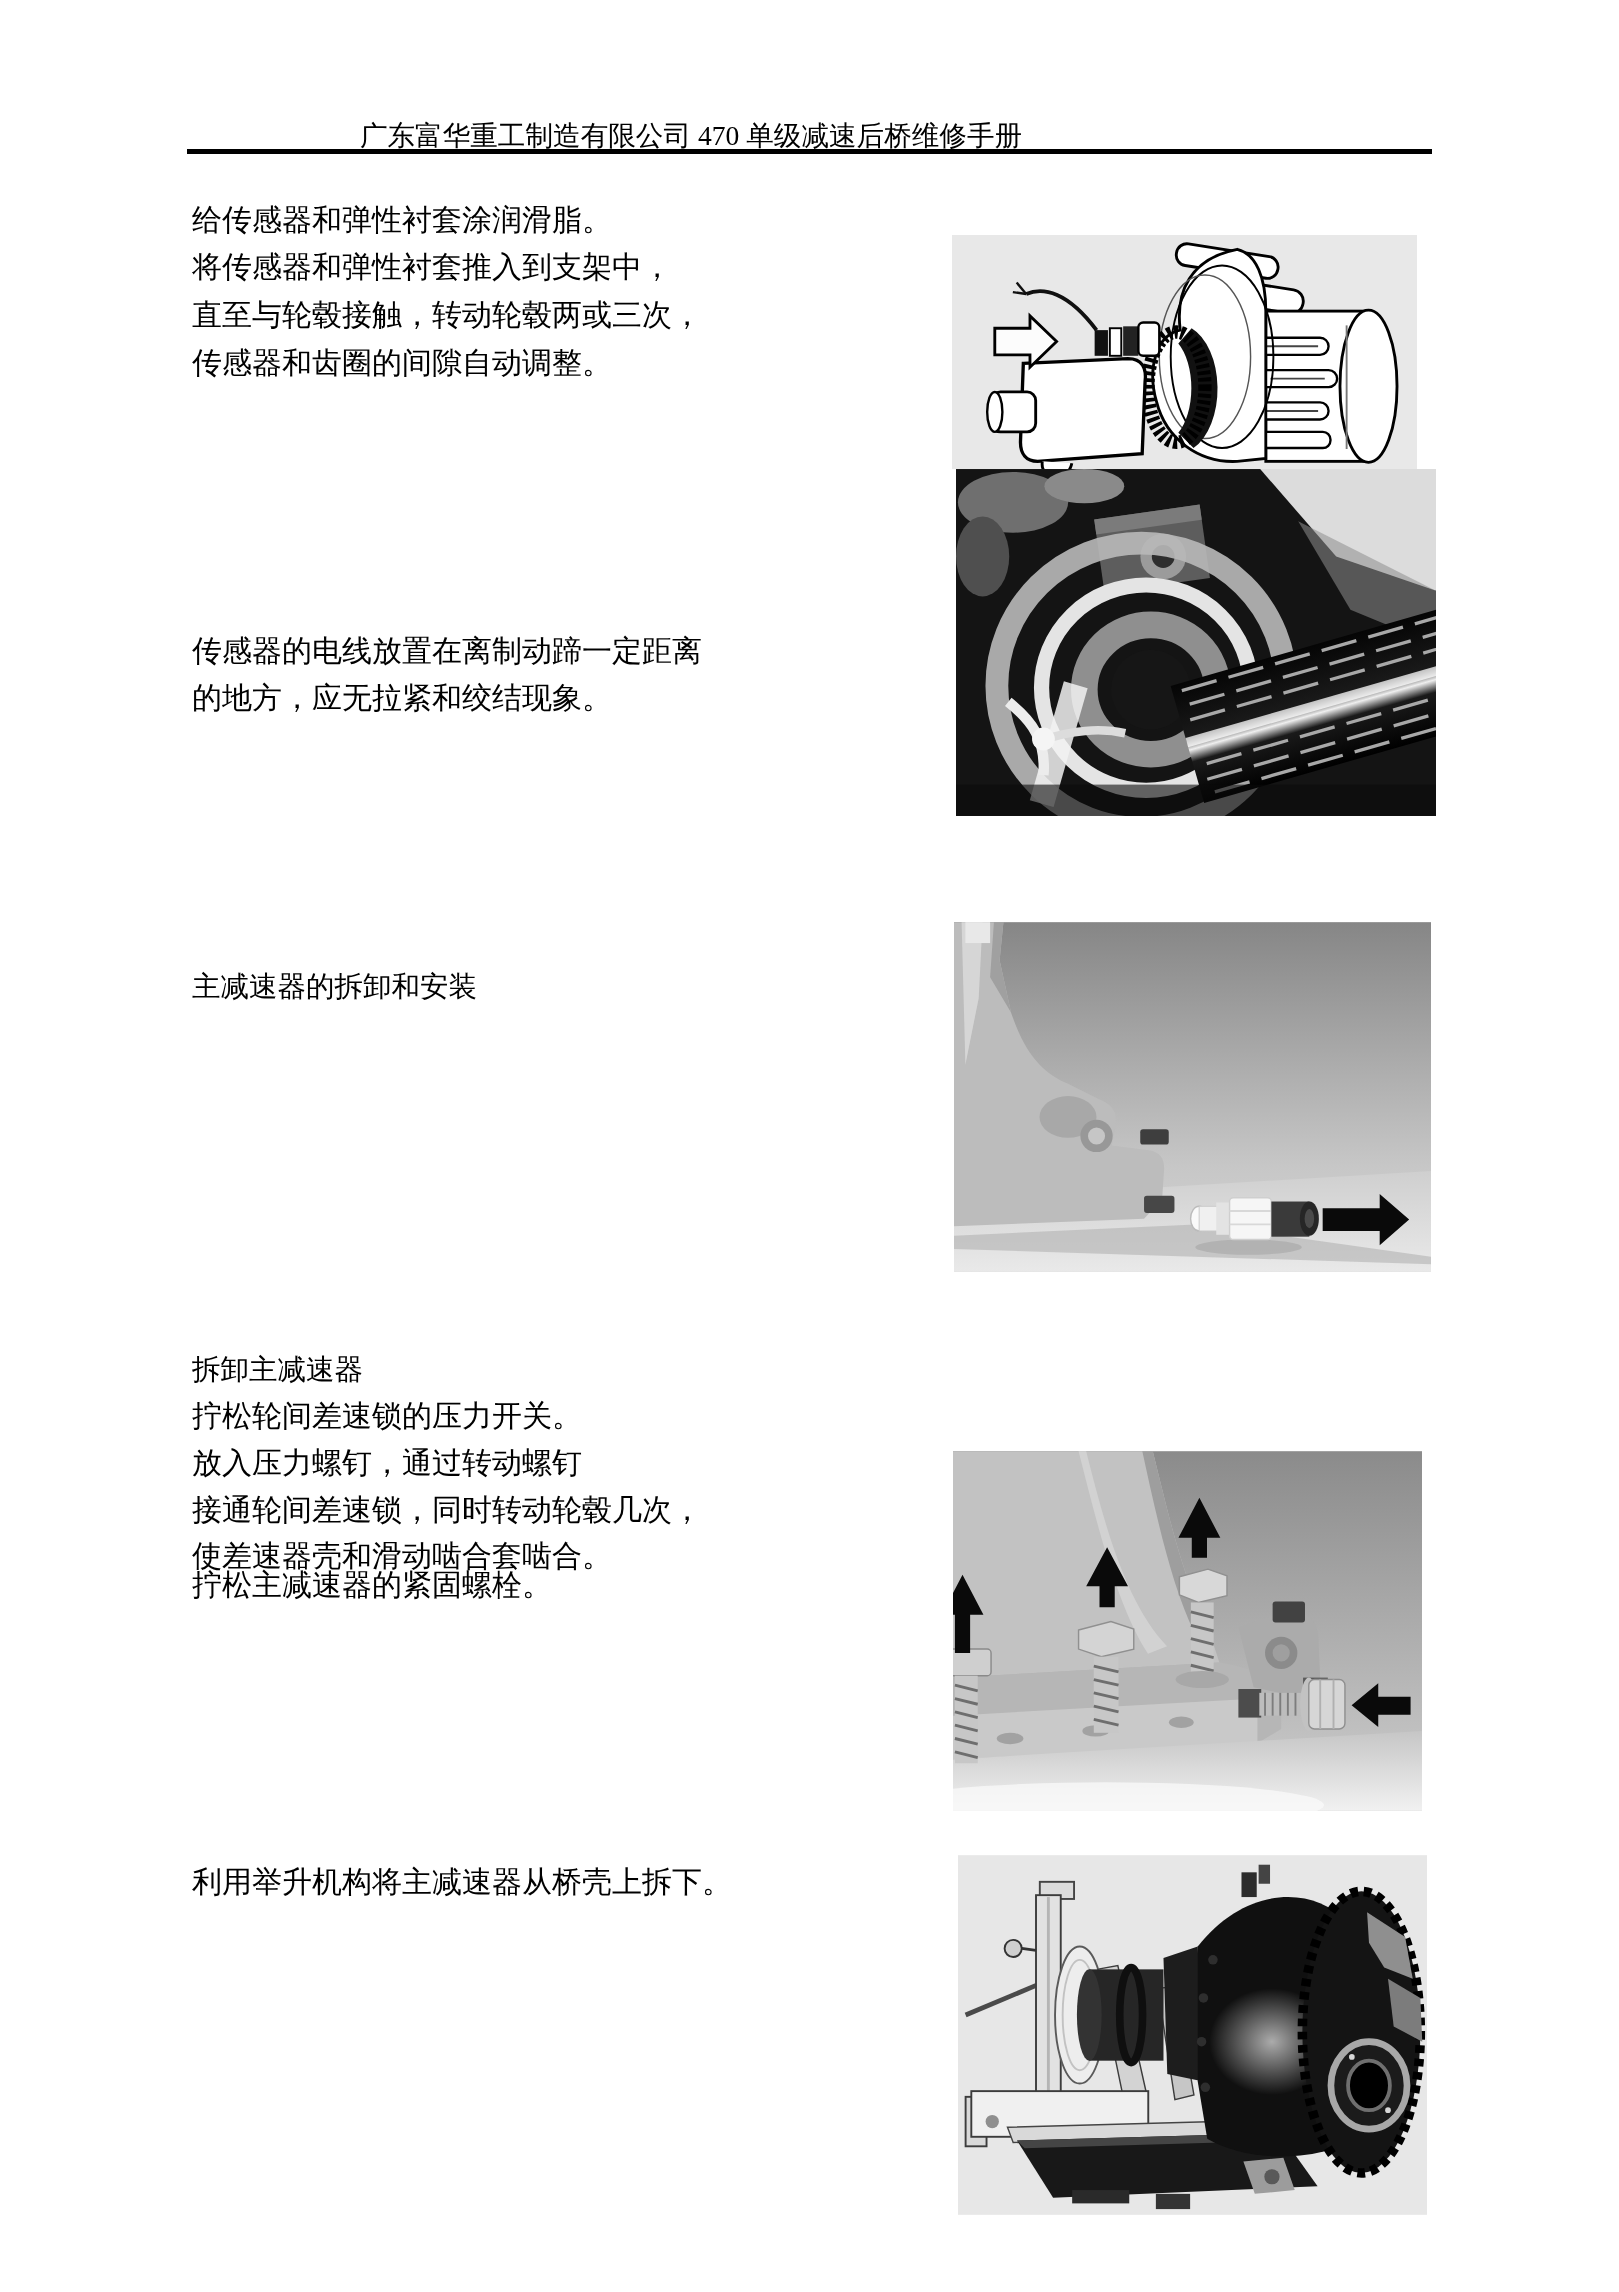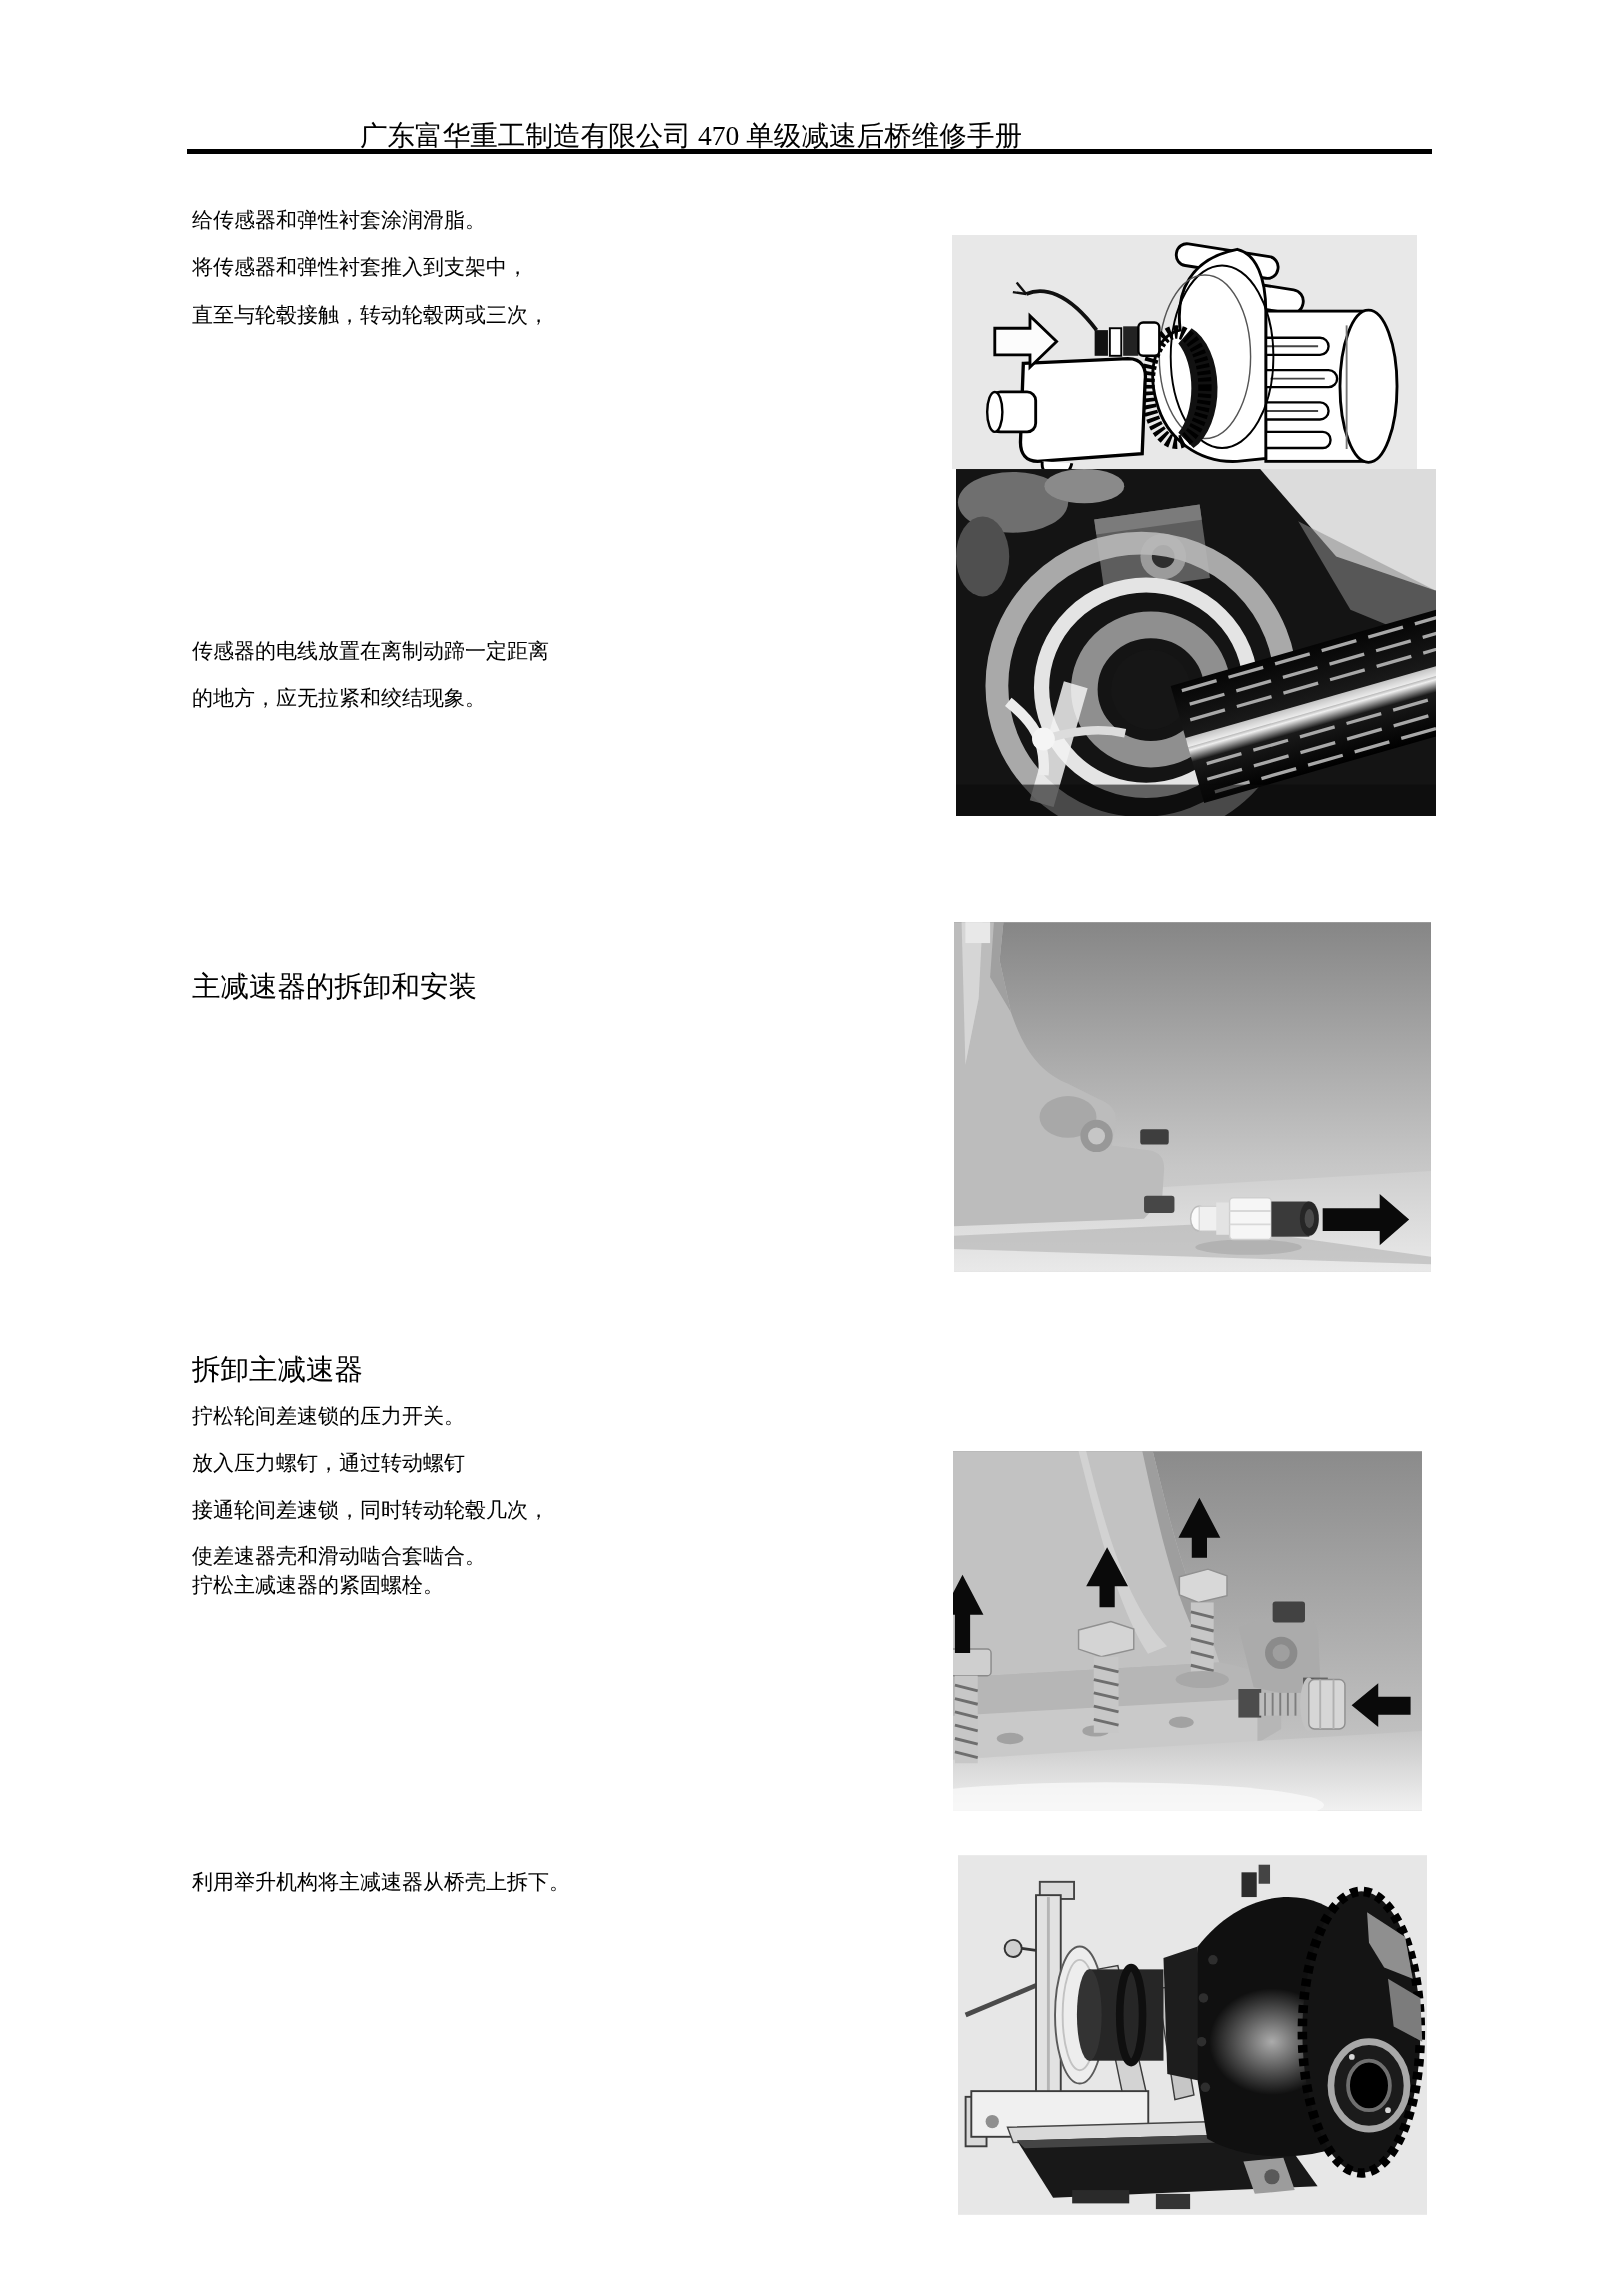--- a/index.html
+++ b/index.html
@@ -6,38 +6,39 @@
   .page{
     position:relative;width:1620px;height:2292px;background:#ffffff;
     font-family:"Liberation Serif",serif;color:#000;overflow:hidden;margin:0 auto;
   }
   .abs{position:absolute;}
   .header-title{
     left:0;top:121px;width:1382px;text-align:center;
     font-size:27.6px;line-height:30px;white-space:pre;
   }
   .header-rule{left:187px;top:149px;width:1245px;height:4.8px;background:#000;}
-  .tline{left:192px;font-size:21px;line-height:48px;white-space:pre;}
+  .tline{left:192px;font-size:30px;line-height:48px;white-space:pre;}
   .theading{left:192px;font-size:28.5px;line-height:48px;font-weight:normal;white-space:pre;}
   .footer-line{left:308px;top:2122px;width:951px;text-align:right;
     font-size:27px;letter-spacing:1.9px;white-space:pre;}
   .fig{position:absolute;display:block;}
   svg{display:block;}
 </style>
 </head>
 <body>
 
 <div class="page">
 
   <div class="abs header-title">广东富华重工制造有限公司 470 单级减速后桥维修手册</div>
   <div class="abs header-rule"></div>
 
   <div class="abs tline" style="top:196px">给传感器和弹性衬套涂润滑脂。</div>
   <div class="abs tline" style="top:243px">将传感器和弹性衬套推入到支架中，</div>
   <div class="abs tline" style="top:291px">直至与轮毂接触，转动轮毂两或三次，</div>
+  <div class="abs tline" style="top:339px">传感器和齿圈的间隙自动调整。</div>
 
   <div class="abs tline" style="top:627px">传感器的电线放置在离制动蹄一定距离</div>
   <div class="abs tline" style="top:674px">的地方，应无拉紧和绞结现象。</div>
 
   <div class="abs theading" style="top:963px">主减速器的拆卸和安装</div>
 
   <div class="abs theading" style="top:1346px">拆卸主减速器</div>
   <div class="abs tline" style="top:1392px">拧松轮间差速锁的压力开关。</div>
   <div class="abs tline" style="top:1439px">放入压力螺钉，通过转动螺钉</div>
   <div class="abs tline" style="top:1486px">接通轮间差速锁，同时转动轮毂几次，</div>

